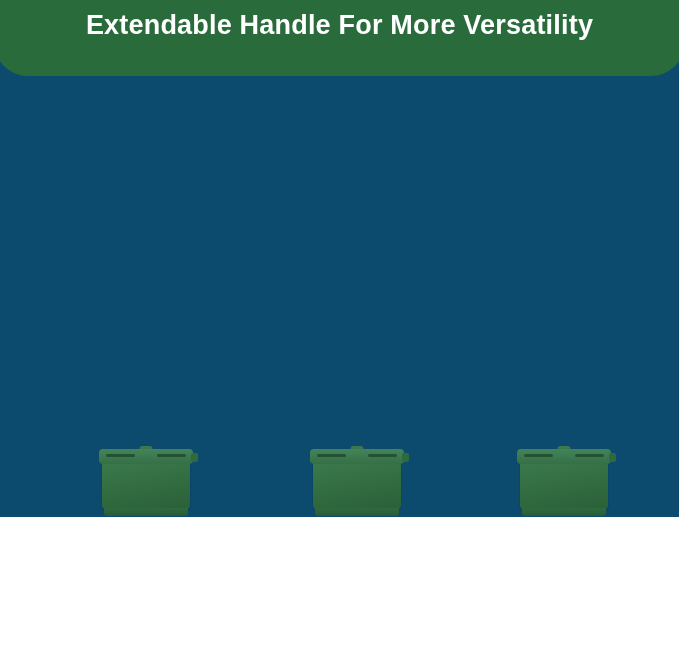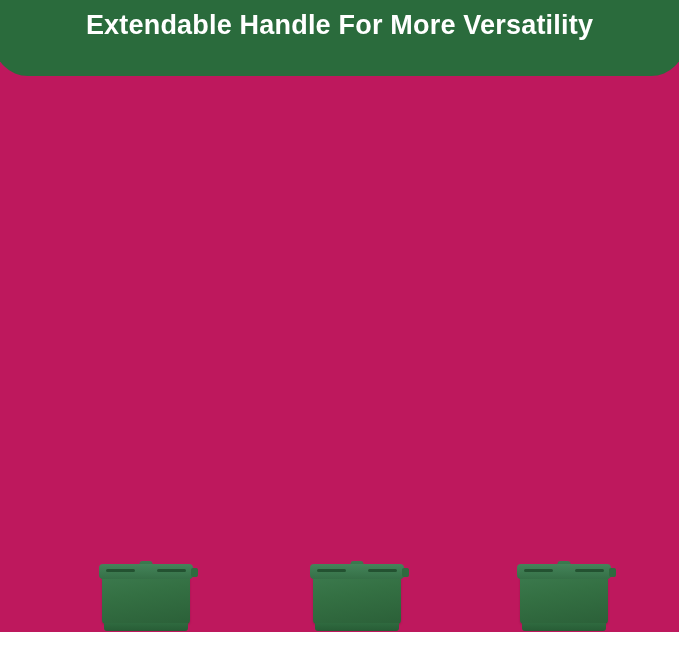--- a/index.html
+++ b/index.html
@@ -9,22 +9,22 @@
   body {
     width: 679px;
     height: 656px;
     background: #ffffff;
     font-family: "Liberation Sans", sans-serif;
     overflow: hidden;
   }
   #stage {
     position: relative;
     width: 679px;
-    height: 632px;
-    background: #be185d;
+    height: 517px;
+    background: #0c4a6e;
     overflow: hidden;
   }
 
   
   .banner {
     position: absolute;
     left: -6px;
     top: -14px;
     width: 691px;
     height: 90px;

